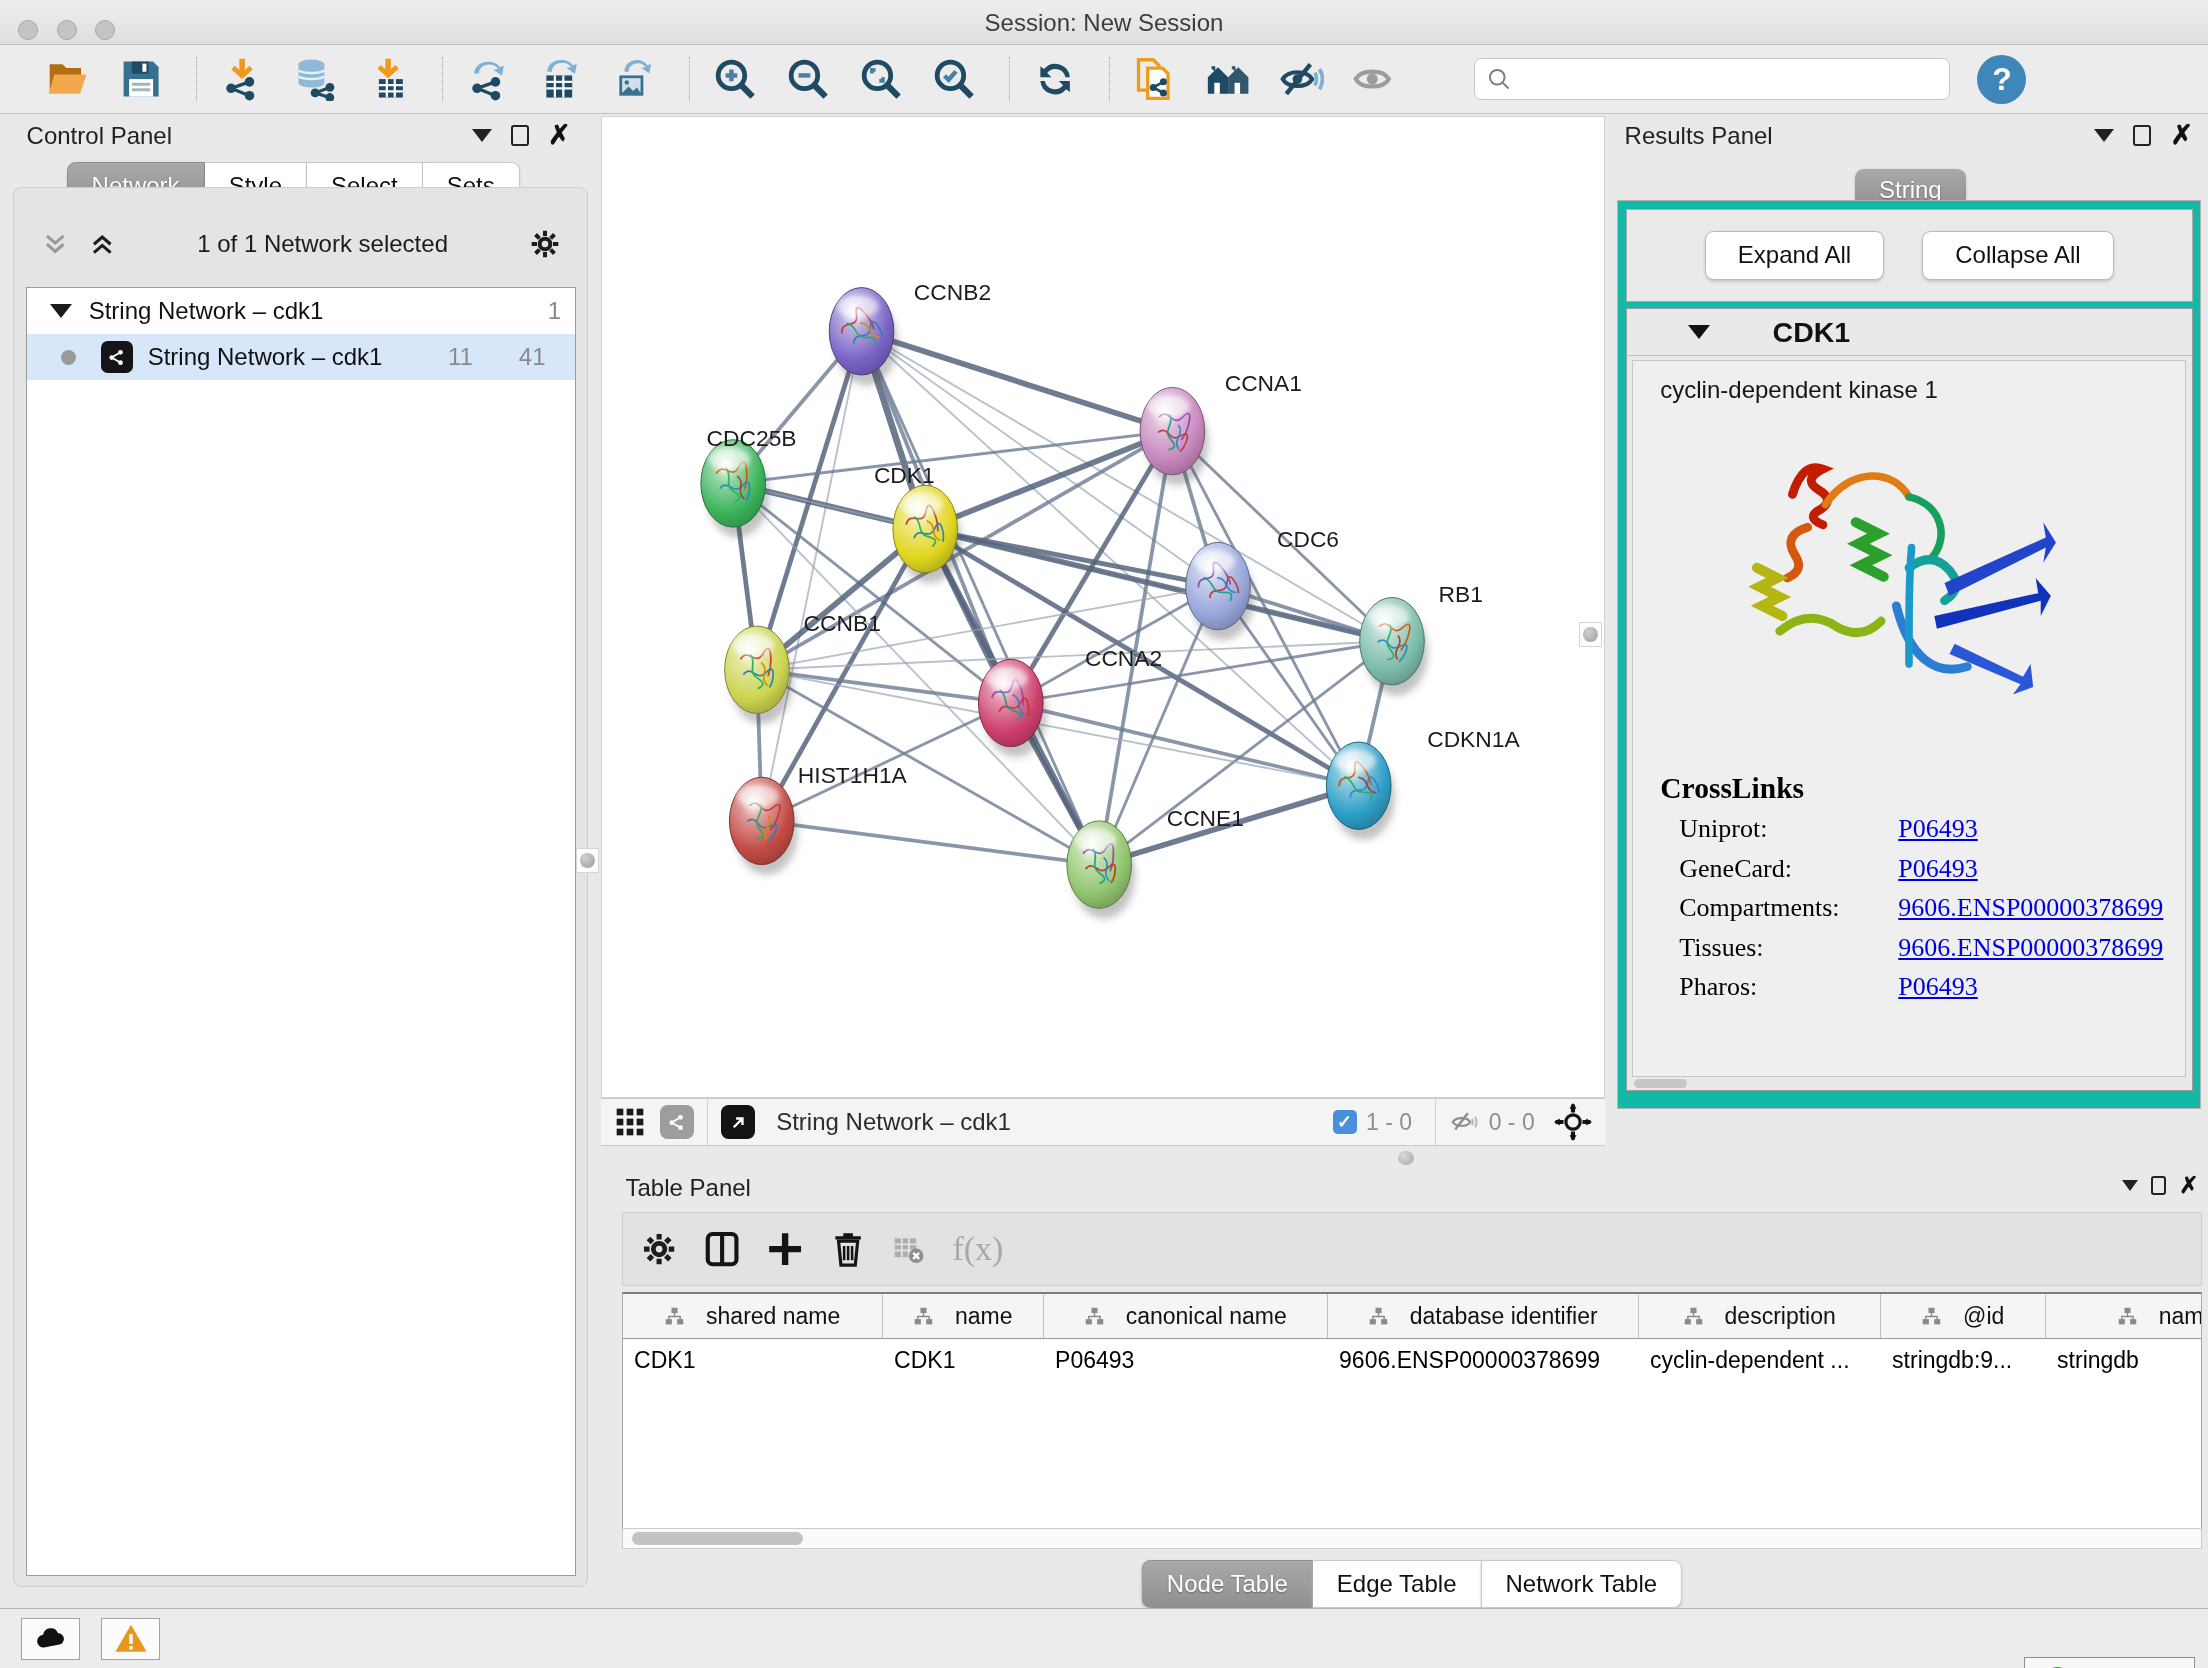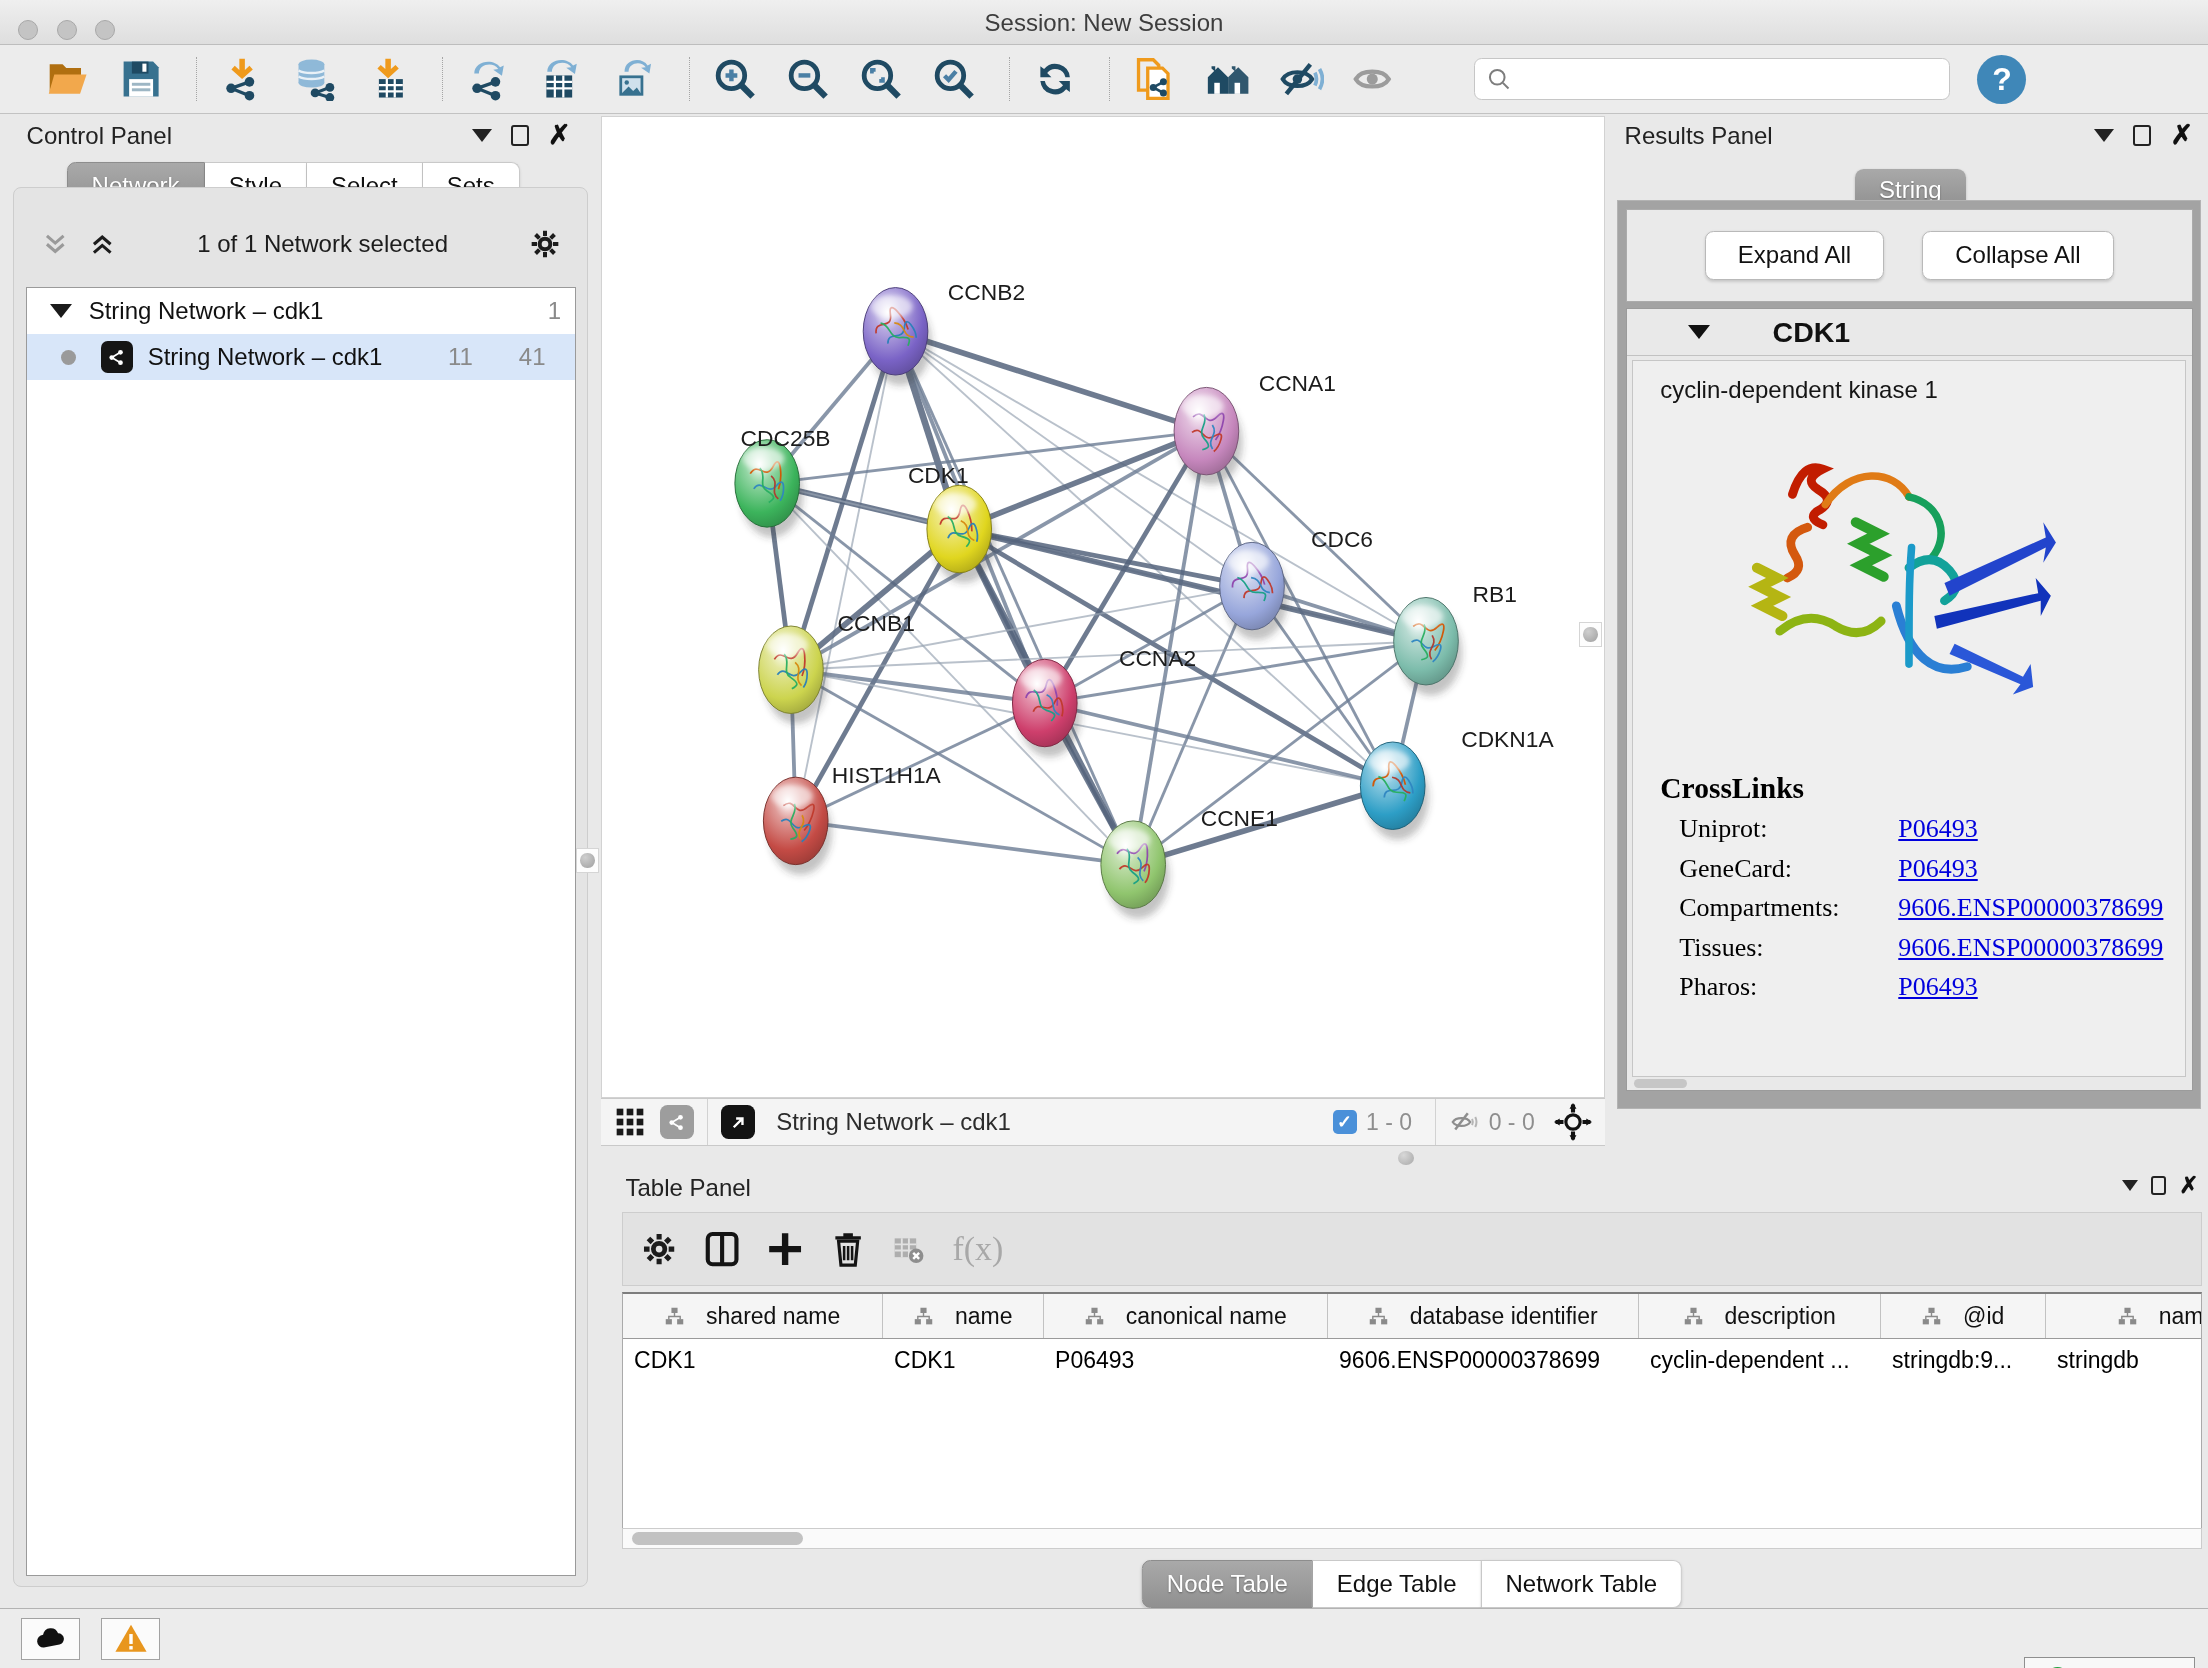--- a/index.html
+++ b/index.html
@@ -43,40 +43,40 @@
   .cp-list{position:absolute;left:11.4px;right:11.4px;top:99px;bottom:9.5px;background:#fff;border:1px solid #9a9a9a;}
   .tree-row{height:46px;display:flex;align-items:center;font-size:24px;color:#111;}
   .tree-row .cnt{color:#8a8a8a;margin-left:auto;margin-right:13.3px;}
   .tree-row.child{background:#d8e6f9;}
   .tree-tri{width:0;height:0;border-left:11.4px solid transparent;border-right:11.4px solid transparent;border-top:14.3px solid #1b1b1b;margin:0 17px 0 23px;}
   .dot{width:15px;height:15px;border-radius:50%;background:#9a9a9a;margin:0 25px 0 34px;}
   .share-badge{width:32px;height:32px;border-radius:6.7px;background:#151515;display:flex;align-items:center;justify-content:center;margin-right:15px;}
   .nums{margin-left:auto;display:flex;gap:46px;margin-right:29px;color:#8a8a8a;}
 
   
-  .net-canvas{position:absolute;left:601px;top:116px;width:1004px;height:982px;background:#fff;border:1px solid #d2d2d2;box-sizing:border-box;padding-left:34px;}
+  .net-canvas{position:absolute;left:601px;top:116px;width:1004px;height:982px;background:#fff;border:1px solid #d2d2d2;box-sizing:border-box;}
   .net-footer{position:absolute;left:601px;top:1098px;width:1004px;height:48px;background:#f4f4f4;border-top:1px solid #c9c9c9;border-bottom:1px solid #c9c9c9;display:flex;align-items:center;box-sizing:border-box;}
   .nf-sep{width:0;height:46px;border-left:1px solid #d2d2d2;margin:0 13.3px;}
   .nf-name{font-size:24px;color:#2c2c2c;margin-left:21px;}
   .nf-counts{font-size:23px;color:#8e8e8e;margin:0 9.5px;}
   .openwin-badge{width:34px;height:34px;border-radius:7.6px;background:#131313;display:flex;align-items:center;justify-content:center;}
   .sharegray-badge{width:34px;height:34px;border-radius:7.6px;background:#9d9d9d;display:flex;align-items:center;justify-content:center;margin-left:13.3px;}
   .checkbox{width:24px;height:24px;border-radius:4.8px;background:#4a90d9;display:flex;align-items:center;justify-content:center;color:#fff;font-size:18px;font-weight:bold;}
 
   
   .vhandle{position:absolute;width:21px;height:23px;background:#fdfdfd;border:1px solid #d5d5d5;display:flex;align-items:center;justify-content:center;}
   .vhandle .knob{width:14.3px;height:14.3px;border-radius:50%;background:radial-gradient(circle at 35% 30%,#cfcfcf,#9f9f9f);}
   .hknob{position:absolute;width:16px;height:14.3px;border-radius:50%;background:radial-gradient(circle at 35% 30%,#d8d8d8,#a8a8a8);}
 
   
   .results-panel{position:absolute;left:1617px;top:120px;width:592px;height:989px;}
   .rp-header{position:relative;height:32px;}
   .rp-header .panel-title{position:absolute;left:7.6px;top:1.9px;}
   .rp-tab{position:absolute;left:238px;top:49px;padding:6.7px 24px;background:linear-gradient(#a9a9a9,#8f8f8f);color:#fff;font-size:24px;border-radius:8.6px;text-shadow:0 1px 1.9px rgba(0,0,0,.35);box-shadow:0 1.9px 2.9px rgba(0,0,0,.2);cursor:pointer;}
-  .rp-card{position:absolute;left:0;right:7.6px;top:80px;bottom:0;background:#a3a3a3;border:1px solid #b3b3b3;}
+  .rp-card{position:absolute;left:0;right:7.6px;top:80px;bottom:0;background:#14b8a6;border:1px solid #b3b3b3;}
   .rp-btncard{margin:7.6px;border:1px solid #ababab;background:#eaeaea;padding:21px 0;display:flex;justify-content:center;gap:38px;}
   .rp-btn{background:#fff;border:1px solid #b9b9b9;border-radius:8.6px;font-size:24px;color:#111;padding:9.5px 32px;box-shadow:0 1.9px 2.9px rgba(0,0,0,.15);cursor:pointer;font-family:"Liberation Sans",sans-serif;}
   .rp-protcard{margin:0 7.6px 7.6px 7.6px;border:1px solid #9b9b9b;background:#e9e9e9;position:absolute;left:0;right:0;top:107px;bottom:9.5px;}
   .prot-head{height:46px;display:flex;align-items:center;border-bottom:1px solid #c2c2c2;}
   .prot-head .tri{margin-left:61px;width:0;height:0;border-left:11.4px solid transparent;border-right:11.4px solid transparent;border-top:14.3px solid #111;}
   .prot-name{font-size:28.5px;font-weight:bold;color:#111;margin-left:63px;}
   .prot-body{position:absolute;left:5.7px;right:5.7px;top:51px;bottom:13.3px;border:1px solid #c6c6c6;background:#efefef;overflow:hidden;}
   .prot-desc{font-size:24px;color:#151515;padding:15px 0 0 27px;}
   .prot-img{display:block;margin:9.5px auto 0 auto;}
   .xl-title{font-family:"Liberation Serif",serif;font-weight:bold;font-size:29.5px;color:#000;margin:25px 0 7.6px 27px;}

